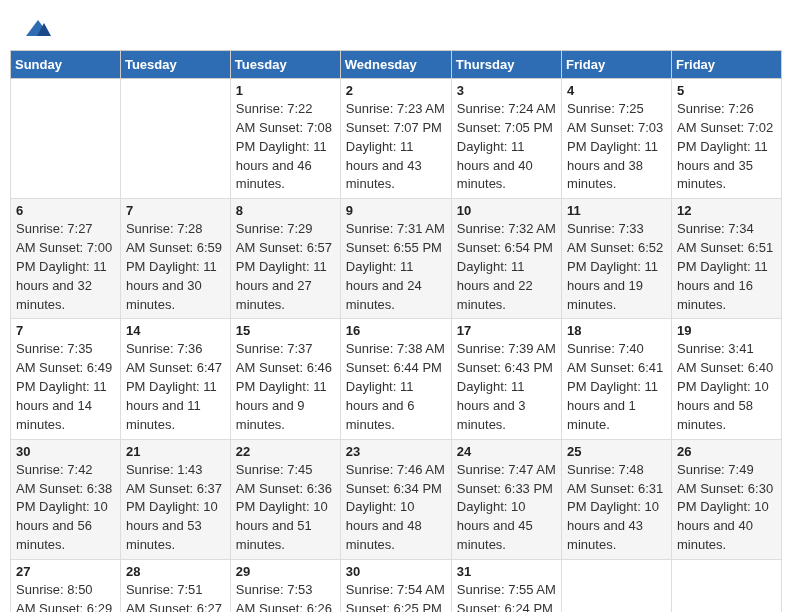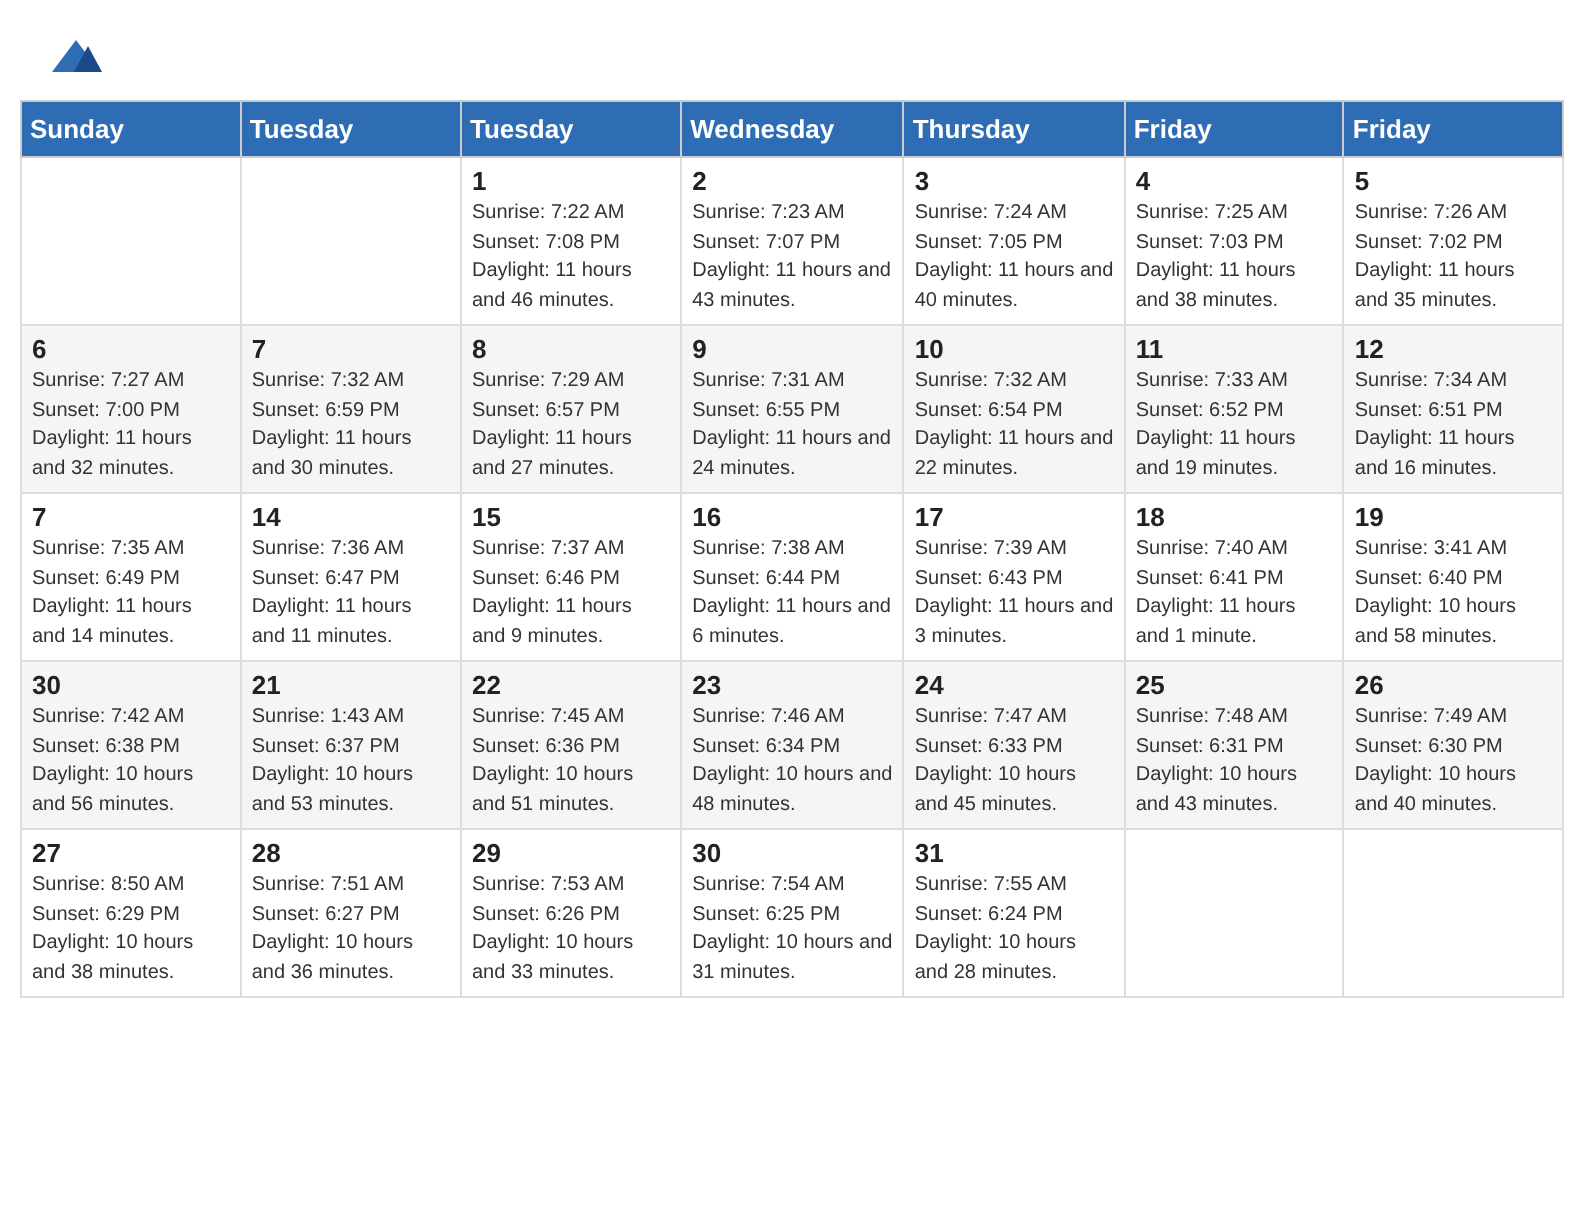--- a/index.html
+++ b/index.html
@@ -73,21 +73,21 @@
       background: #f5f5f5;
     }
     .day-num {
       font-size: 13px;
       font-weight: bold;
       color: #222;
       display: block;
       margin-bottom: 2px;
     }
     .day-detail {
-      font-size: 10px;
+      font-size: 13px;
       color: #333;
       line-height: 1.45;
     }
     .empty-cell {
       background: #fff !important;
     }
   </style>
 </head>
 <body>
 
@@ -158,21 +158,21 @@
       </tr>
       <tr>
         <td>
           <span class="day-num">6</span>
           <div class="day-detail">Sunrise: 7:27 AM
 Sunset: 7:00 PM
 Daylight: 11 hours and 32 minutes.</div>
         </td>
         <td>
           <span class="day-num">7</span>
-          <div class="day-detail">Sunrise: 7:32 AM
+          <div class="day-detail">Sunrise: 7:28 AM
 Sunset: 6:59 PM
 Daylight: 11 hours and 30 minutes.</div>
         </td>
         <td>
           <span class="day-num">8</span>
           <div class="day-detail">Sunrise: 7:29 AM
 Sunset: 6:57 PM
 Daylight: 11 hours and 27 minutes.</div>
         </td>
         <td>

